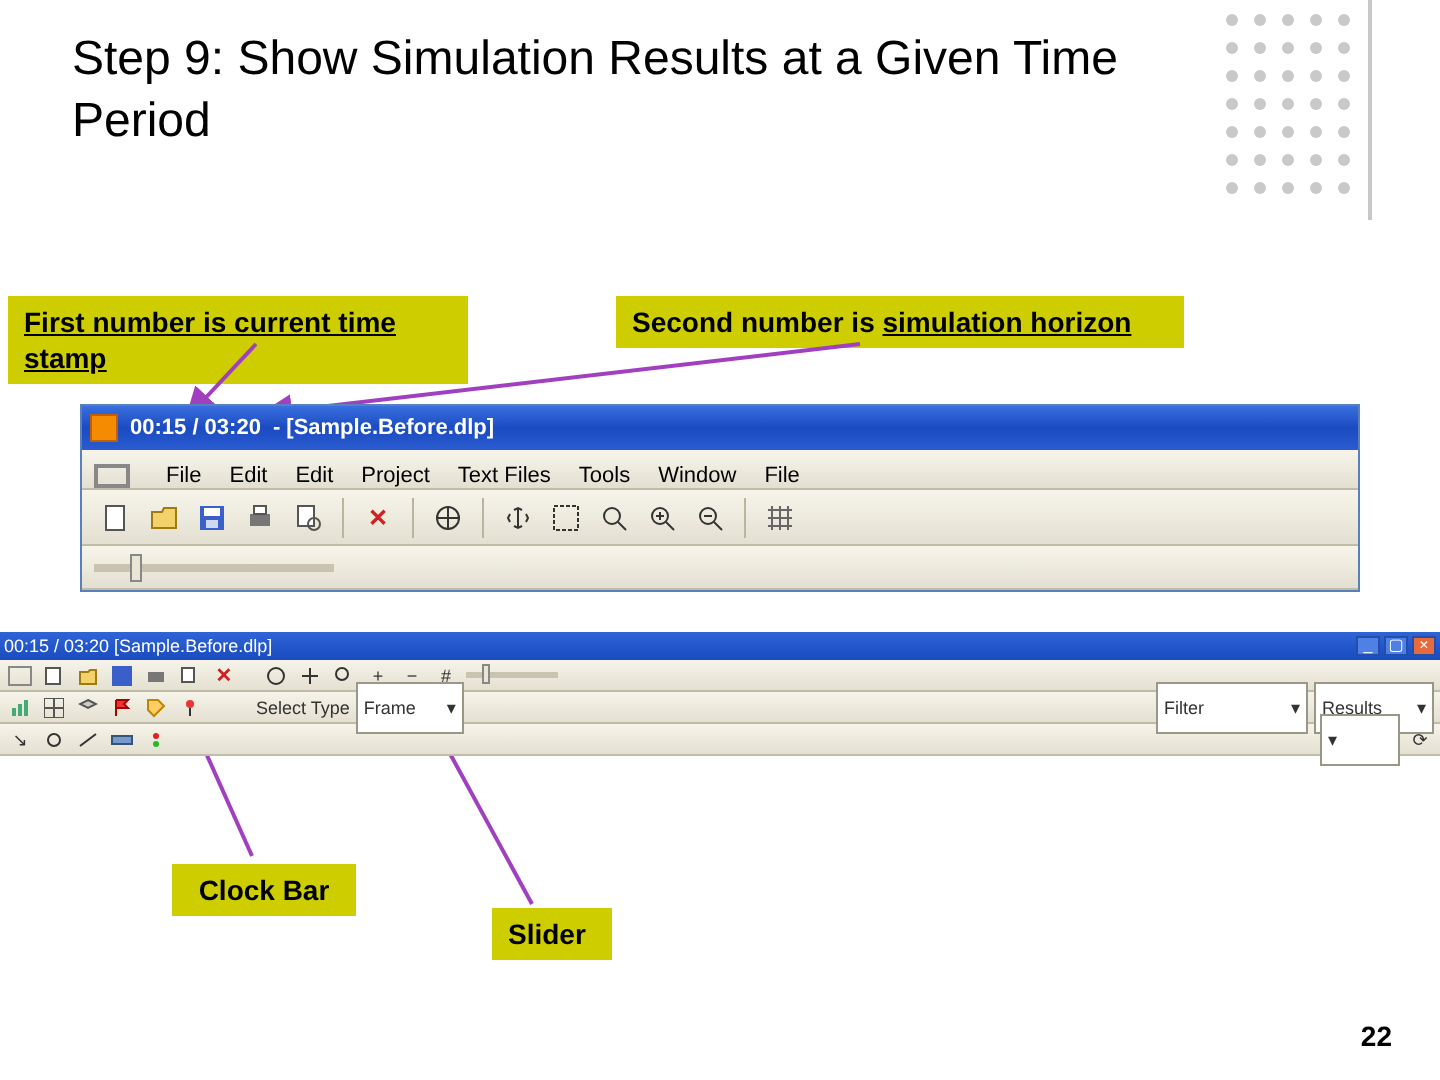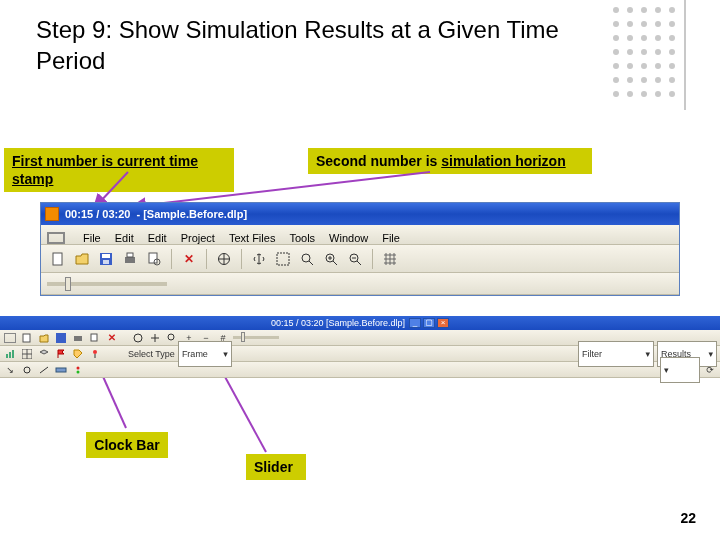--- a/index.html
+++ b/index.html
@@ -42,21 +42,21 @@
     background: #cdcd00;
     color: #000;
     font-size: 14px;
     font-weight: bold;
     padding: 4px 8px;
     line-height: 1.3;
   }
   .callout .u { text-decoration: underline; }
   .c1 { left: 4px; top: 148px; width: 230px; text-decoration: underline; }
   .c2 { left: 308px; top: 148px; width: 284px; }
-  .c3 { left: 86px; top: 432px; width: 82px; text-align: center; }
+  .c3 { left: 86px; top: 432px; width: 92px; text-align: center; }
   .c4 { left: 246px; top: 454px; width: 60px; }
 
   
   .app {
     position: absolute;
     left: 40px;
     top: 202px;
     width: 640px;
     background: #fde047;
     border: 1px solid #5a7fbf;
@@ -124,21 +124,21 @@
     position: absolute;
     left: 0px; top: 316px;
     width: 720px;
     font-family: Tahoma, Arial, sans-serif;
     font-size: 9px;
   }
   .mini .mtitle {
     height: 14px;
     background: linear-gradient(#2f64d6,#1a4bc0);
     color: #fff;
-    display: flex; align-items: center; justify-content: center;
+    display: flex; align-items: center; justify-content: space-between;
     padding: 0 2px;
     gap: 4px;
   }
   .mini .winbtns { display:flex; gap:2px;}
   .mini .winbtns span{
     width:12px;height:10px;background:#4f80e6;border:1px solid #224faa;
     display:inline-flex;align-items:center;justify-content:center;color:#fff;font-size:8px;line-height:1;
   }
   .mini .winbtns .x{background:#e86a3c;}
   .mini .mrow {

